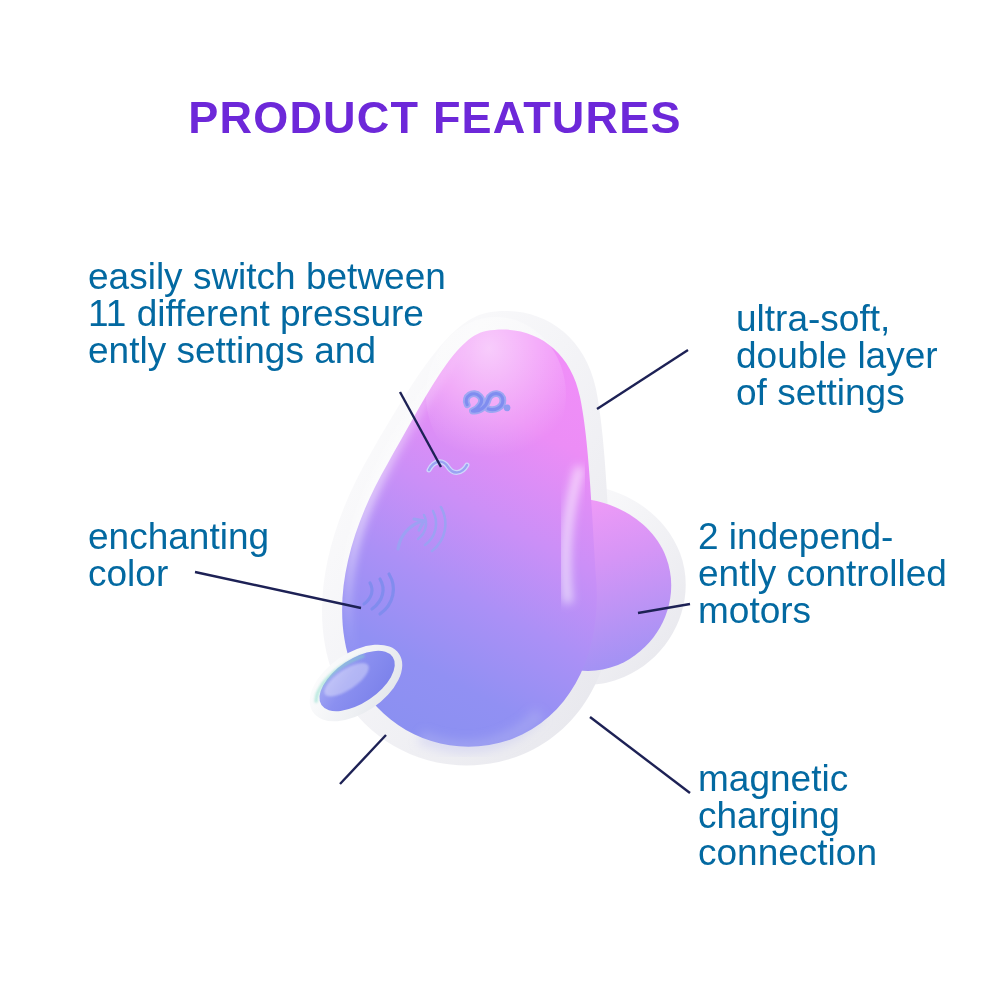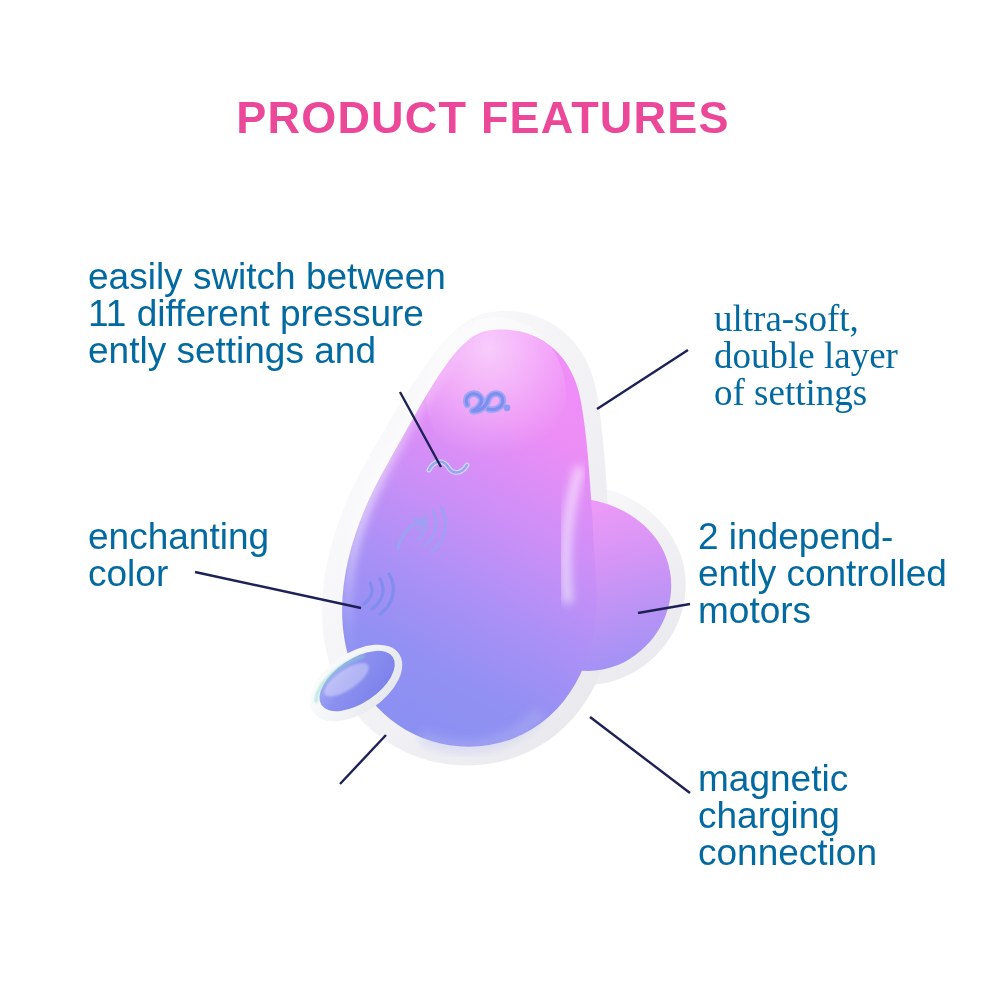--- a/index.html
+++ b/index.html
@@ -25,42 +25,41 @@
   #page-title {
     position: absolute;
     top: 92px;
     left: 0;
     width: 870px;
     text-align: center;
     font-family: "Liberation Sans", sans-serif;
     font-weight: bold;
     font-size: 45px;
     letter-spacing: 1.2px;
-    color: #ec4899;
+    color: #6d28d9;
     white-space: nowrap;
-    margin-left: 48px;
   }
 
   
   .callout {
     position: absolute;
     color: #0369a1;
     font-family: "Liberation Sans", sans-serif;
     font-size: 37px;
     line-height: 37px;
     font-weight: 500;
     white-space: nowrap;
   }
   .callout.left  { text-align: left; }
   .callout.right { text-align: left; }
 
   .cl-line { display: block; }
 
   #callout-settings   { left: 88px;  top: 258px; }
-  #callout-silicone   { left: 714px; top: 300px; font-family: Liberation Serif, serif; }
+  #callout-silicone   { left: 736px; top: 300px; }
   #callout-gradient   { left: 88px;  top: 518px; }
   #callout-motors     { left: 698px; top: 518px; }
   #callout-clitoral   { left: 88px;  top: 758px; }
   #callout-charging   { left: 698px; top: 760px; }
 
   
   #leader-lines {
     position: absolute;
     left: 0; top: 0;
     width: 1000px;

